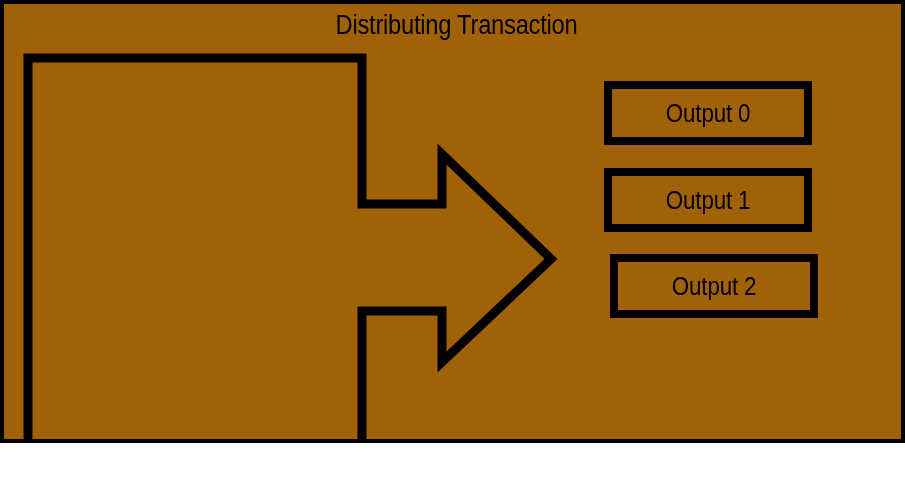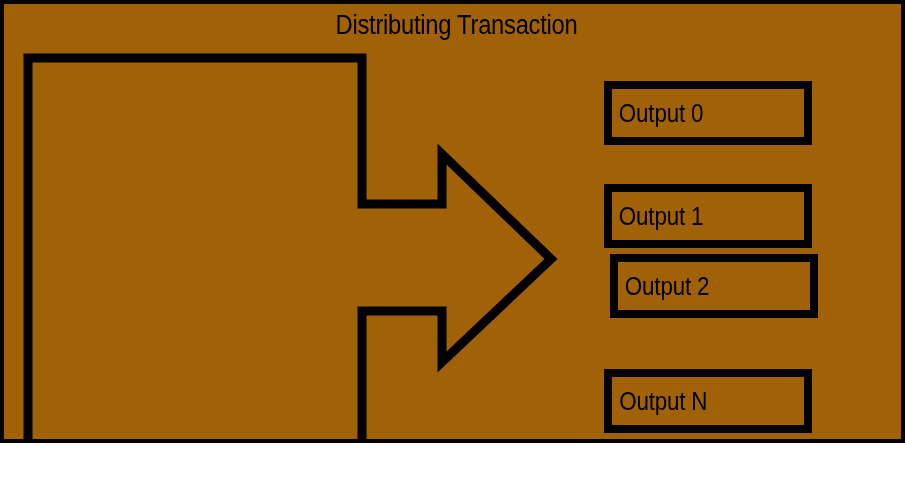--- a/index.html
+++ b/index.html
@@ -39,38 +39,39 @@
     width: 905px;
     height: 485px;
   }
   .node-box {
     position: absolute;
     box-sizing: border-box;
     border: 8px solid #000000;
     background: transparent;
     display: flex;
     align-items: center;
+    justify-content: center;
   }
   .node-label {
     font-family: "Liberation Sans", sans-serif;
     font-size: 26px;
     color: #000000;
     letter-spacing: -0.2px;
     transform: scaleX(0.86);
     white-space: nowrap;
     line-height: 1;
   }
   #input-box-0 {
     left: 87px;
     top: 220px;
     width: 205px;
     height: 68px;
   }
   #output-box-0 { left: 600px; top: 77px;  width: 208px; height: 64px; }
-  #output-box-1 { left: 600px; top: 180px; width: 208px; height: 64px; }
+  #output-box-1 { left: 600px; top: 164px; width: 208px; height: 64px; }
   #output-box-2 { left: 600px; top: 250px; width: 208px; height: 64px; margin-left: 6px; }
   #output-box-3 { left: 600px; top: 365px; width: 208px; height: 64px; }
 </style>
 </head>
 <body>
 
 <div id="screen">
 
   <div id="diagram-title">Distributing Transaction</div>
 
@@ -96,17 +97,14 @@
   </div>
 
   <div class="node-box" id="output-box-1">
     <span class="node-label">Output 1</span>
   </div>
 
   <div class="node-box" id="output-box-2">
     <span class="node-label">Output 2</span>
   </div>
 
-  <div class="node-box" id="output-box-3">
-    <span class="node-label">Output N</span>
-  </div>
 
 </div>
 
 </body></html>

